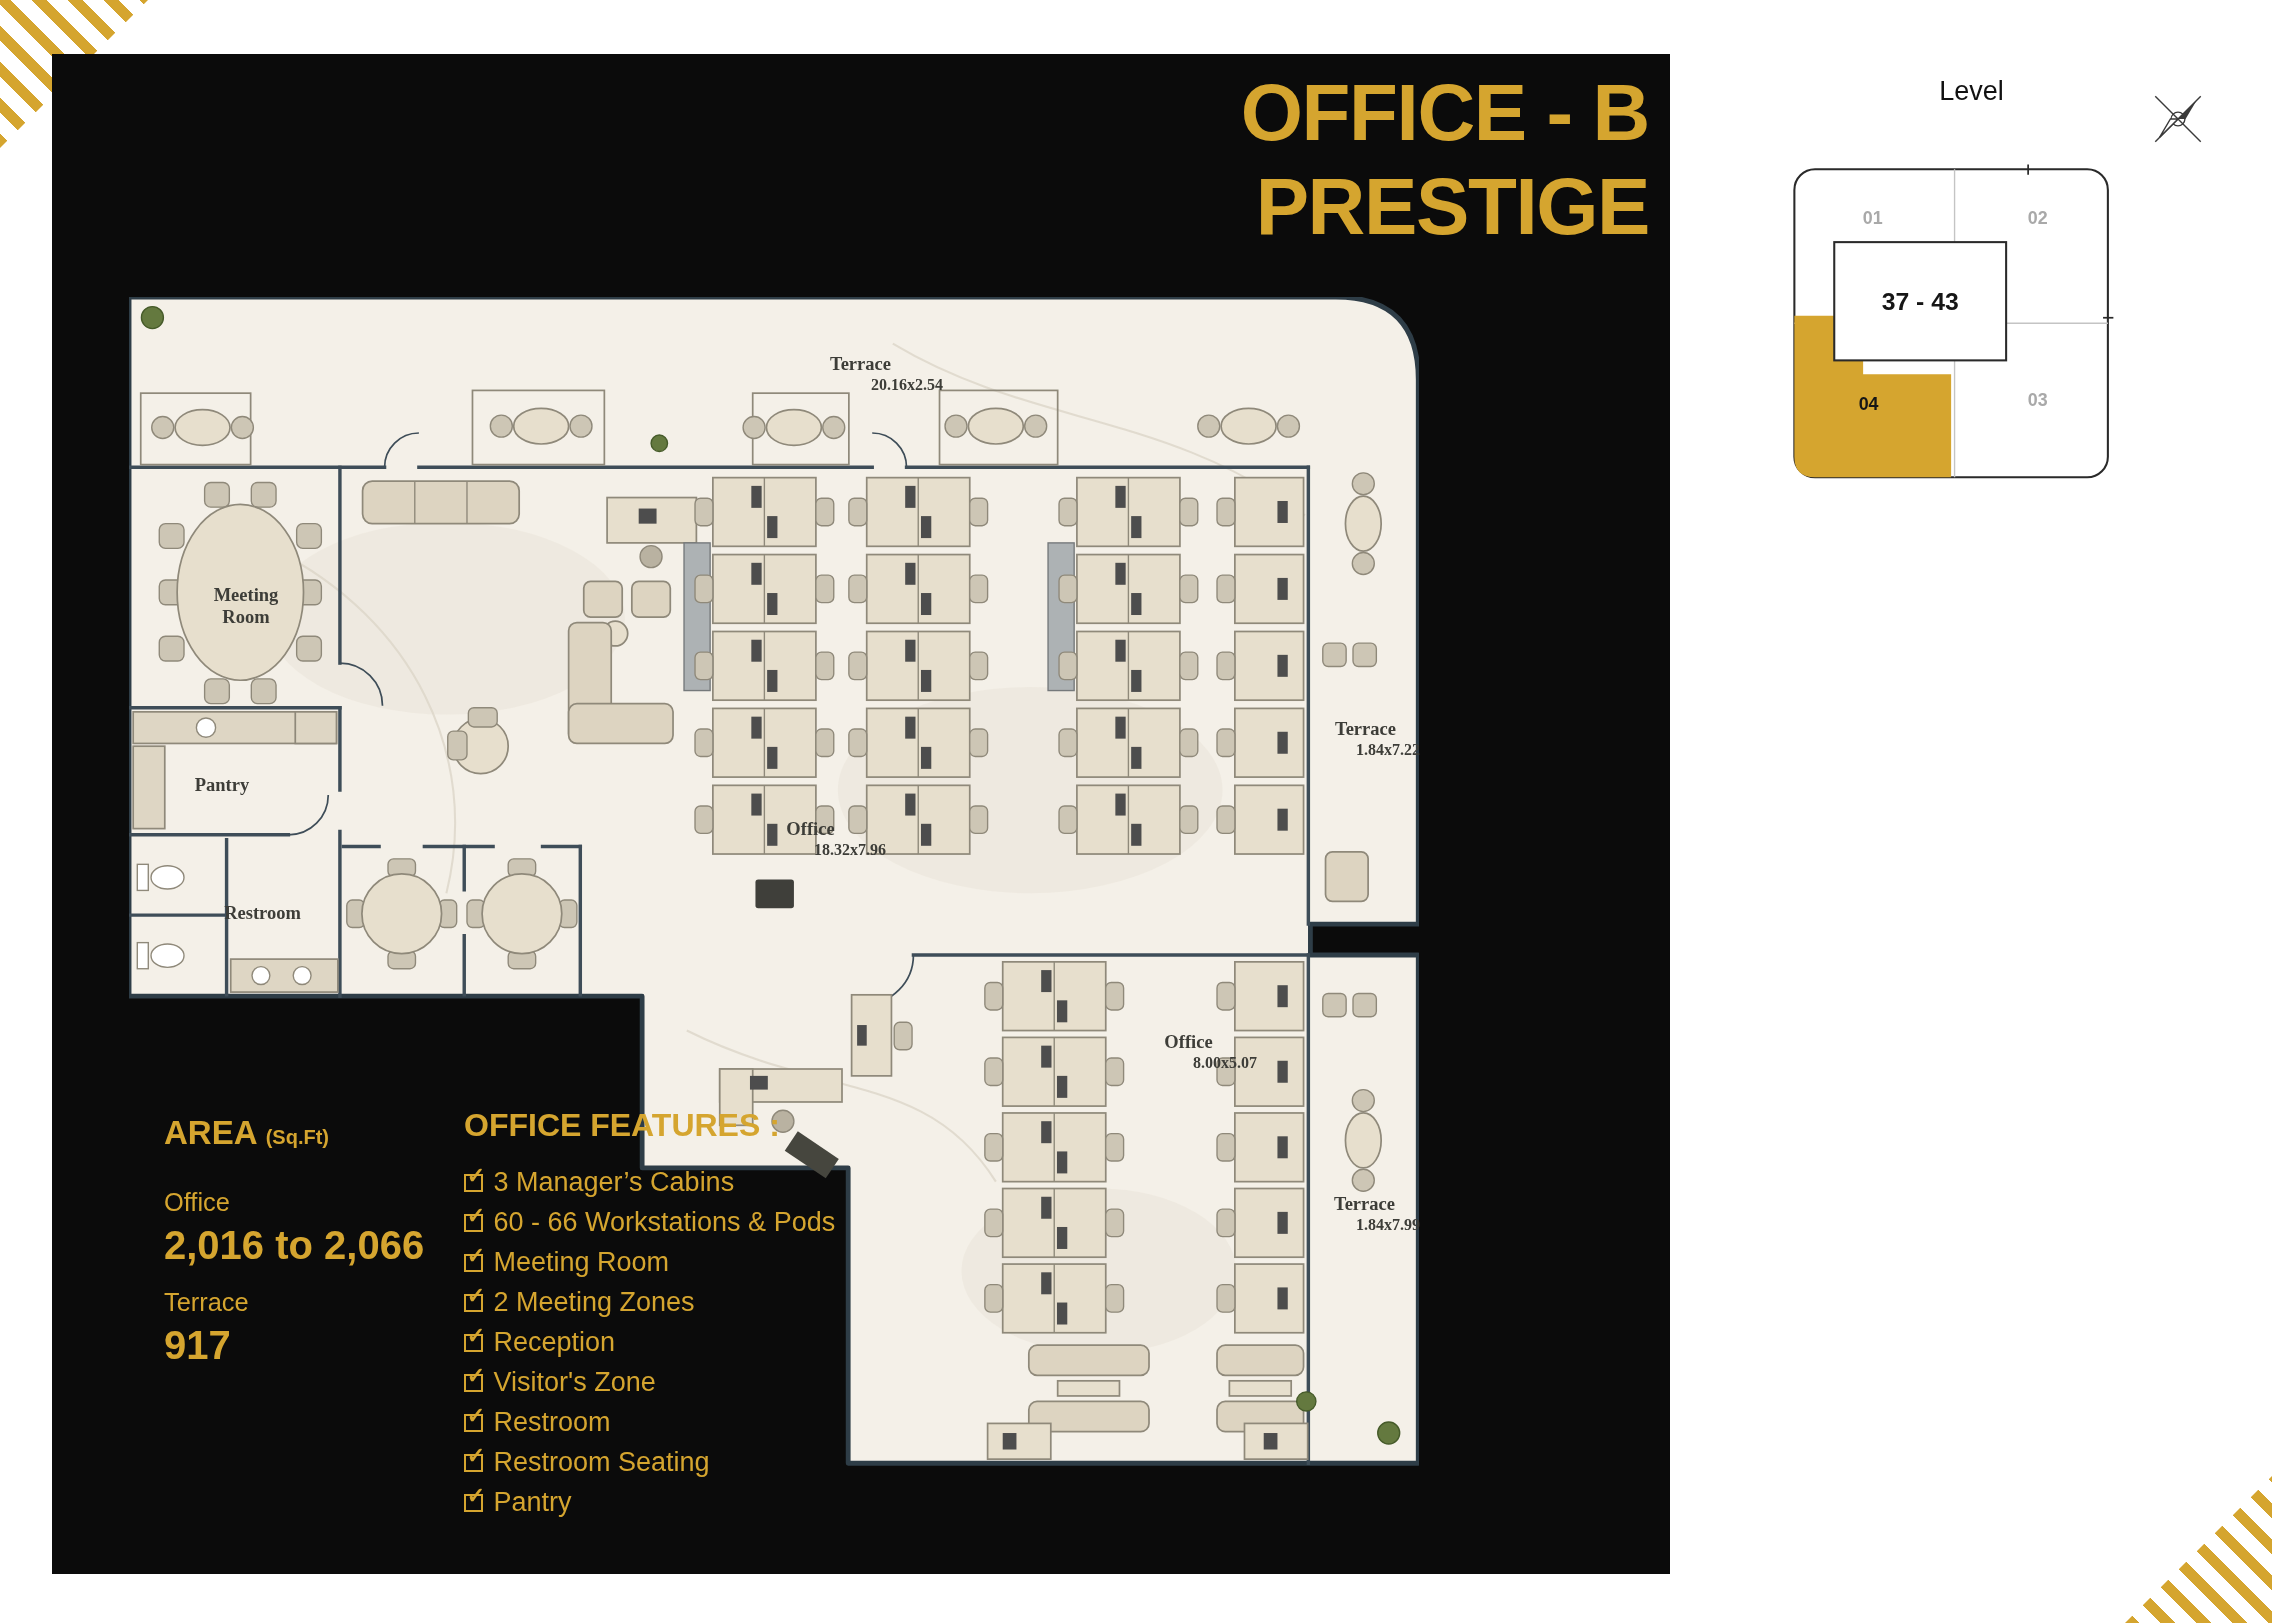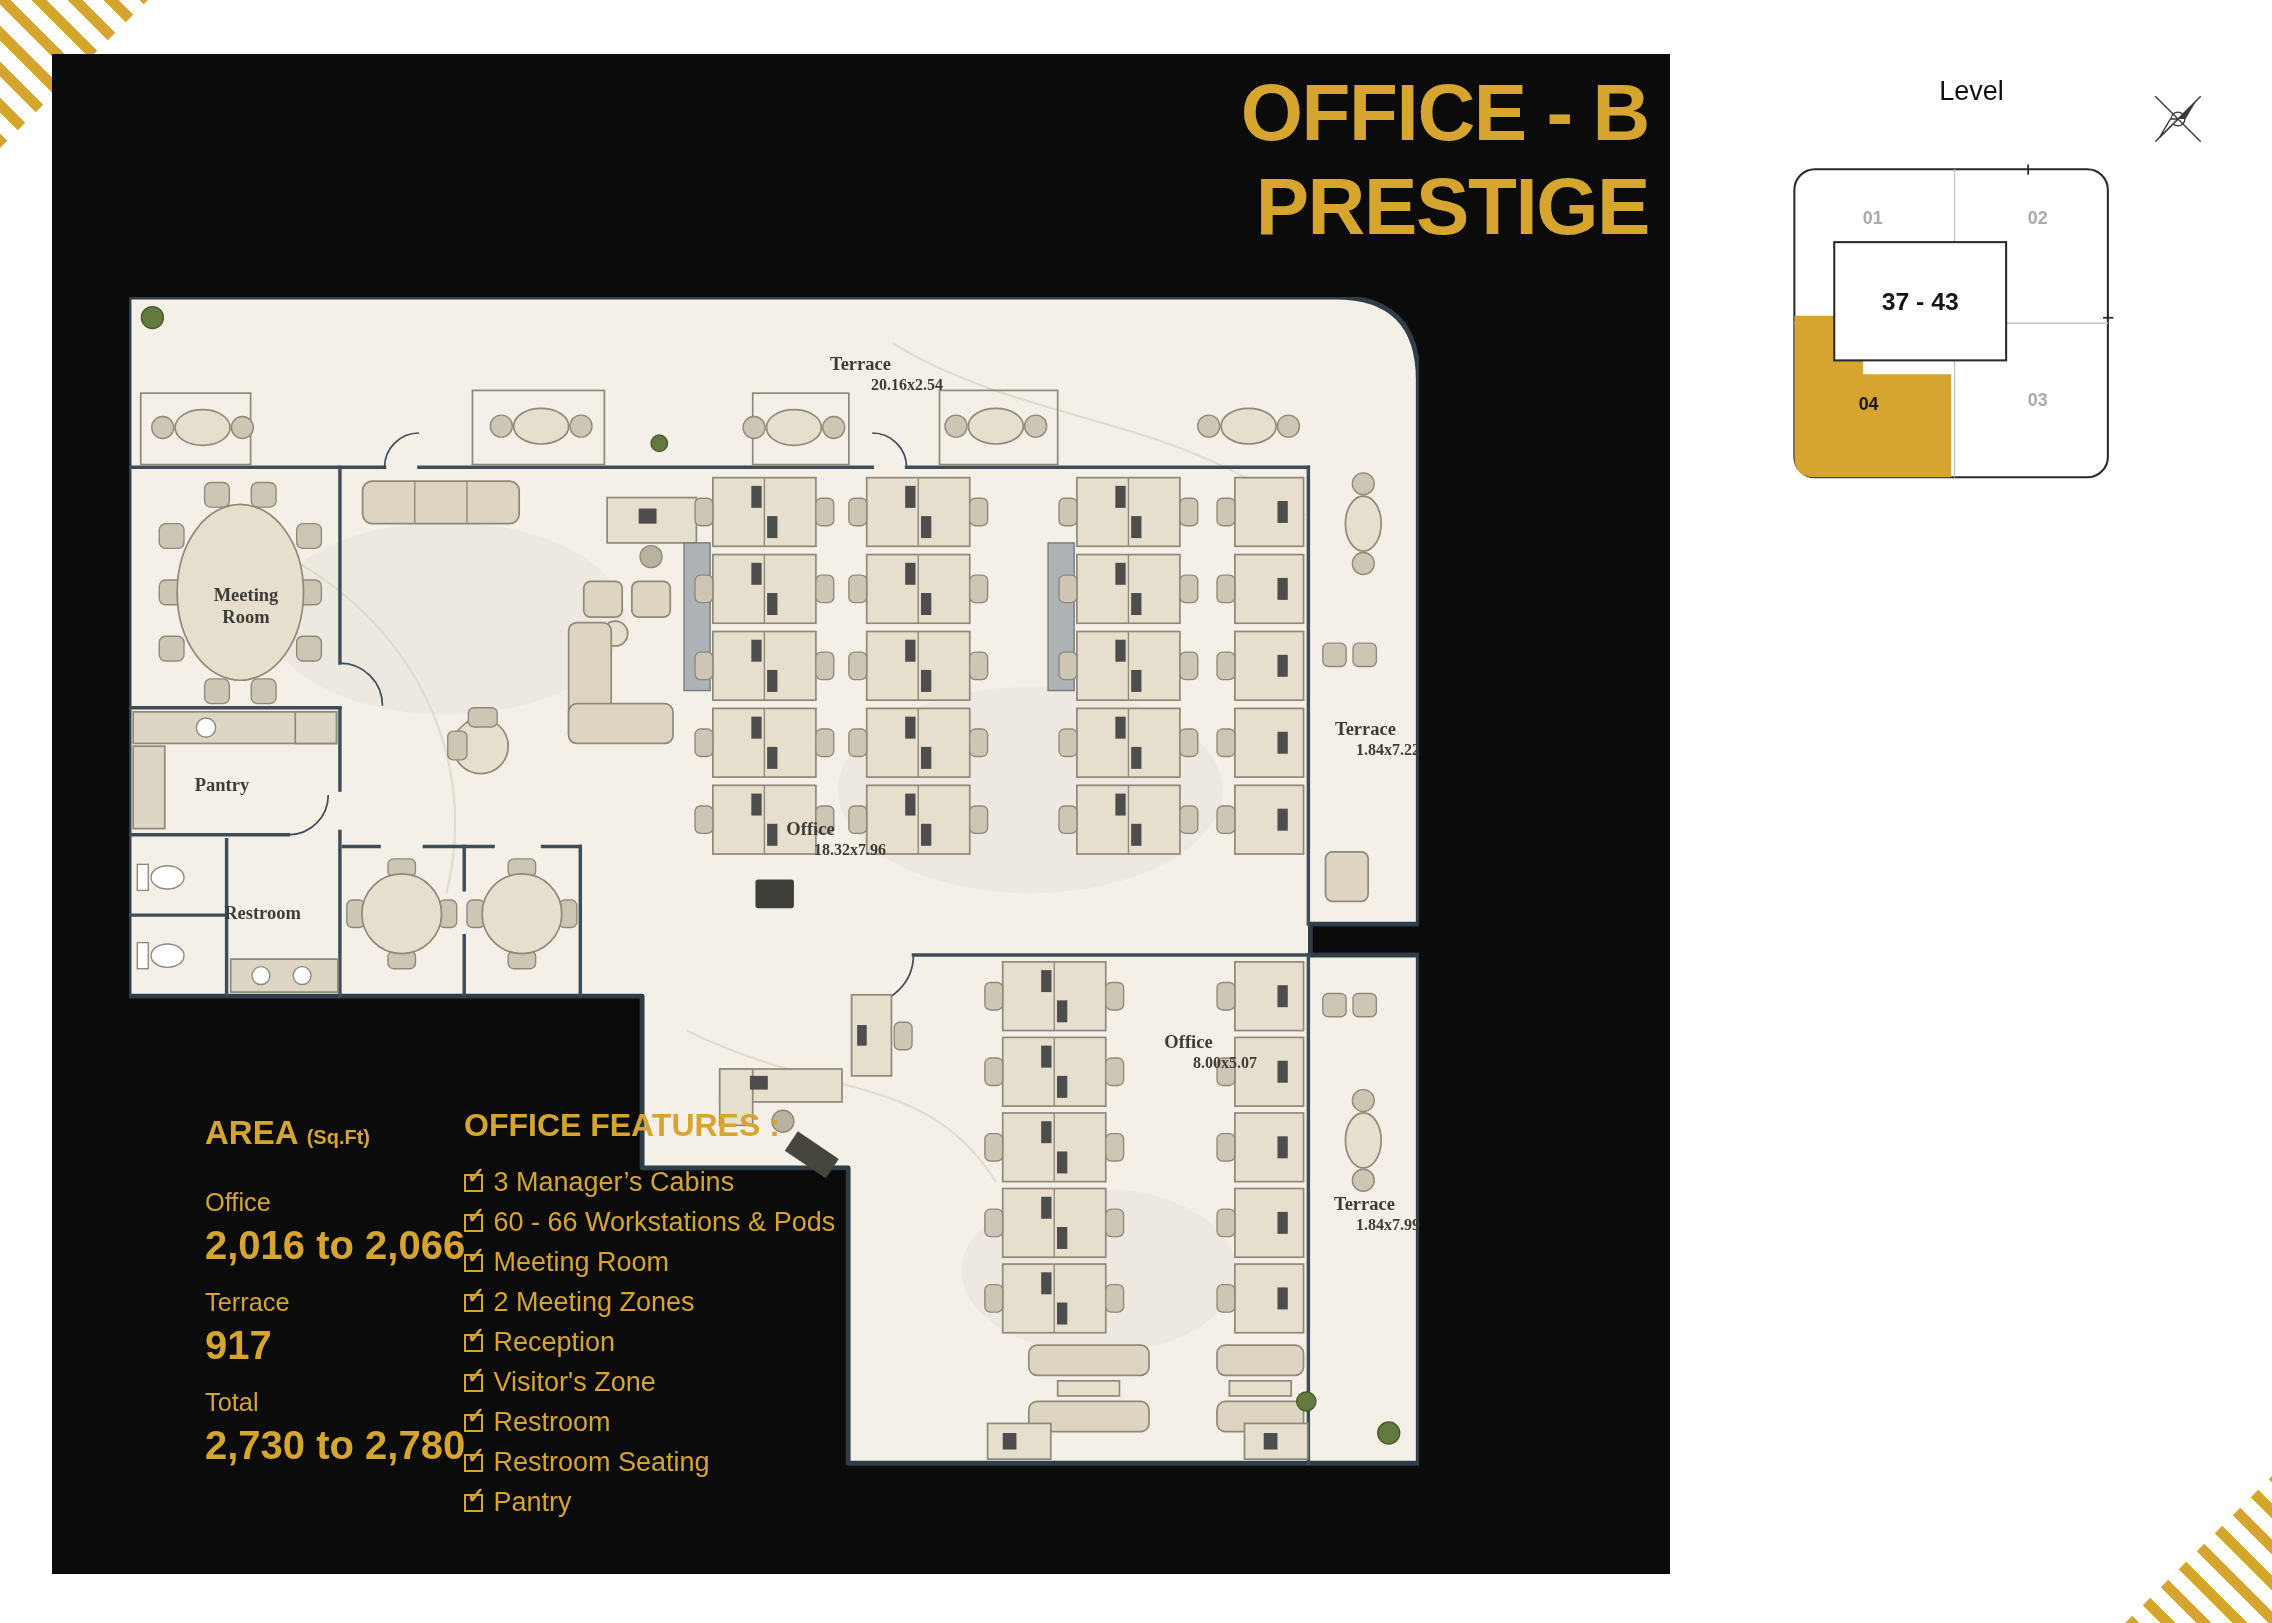--- a/index.html
+++ b/index.html
@@ -25,21 +25,21 @@
   
   .title{position:absolute;left:1031px;top:66px;width:618px;text-align:right;
     color:var(--gold);font-weight:800;font-size:80px;line-height:1.18;letter-spacing:-1.4px;}
 
   
   .plabel{position:absolute;text-align:center;color:#3d3d38;
     font-family:"Liberation Serif",serif;font-weight:700;font-size:18.5px;line-height:1.18;}
   .plabel .dims{font-size:16px;text-align:right;}
 
   
-  .area{position:absolute;left:164px;top:1114px;width:295px;color:var(--gold);margin-left:41px;}
+  .area{position:absolute;left:164px;top:1114px;width:295px;color:var(--gold);}
   .area-head{margin-bottom:36px;}
   .gold-h{font-size:33px;font-weight:800;}
   .gold-sub{font-size:20px;font-weight:700;margin-left:8.2px;}
   .area-row{margin-bottom:20.6px;}
   .area-label{font-size:25.4px;font-weight:500;margin-bottom:5.5px;}
   .area-value{font-size:40px;font-weight:800;}
 
   
   .features{position:absolute;left:464px;top:1107px;width:495px;color:var(--gold);}
   .feat-head{font-size:32px;font-weight:800;margin-bottom:23.4px;}
@@ -328,24 +328,20 @@
       <span class="gold-h">AREA</span><span class="gold-sub">(Sq.Ft)</span>
     </div>
     <div class="area-row">
       <div class="area-label">Office</div>
       <div class="area-value">2,016 to 2,066</div>
     </div>
     <div class="area-row">
       <div class="area-label">Terrace</div>
       <div class="area-value">917</div>
     </div>
-    <div class="area-row">
-      <div class="area-label">Total</div>
-      <div class="area-value">2,730 to 2,780</div>
-    </div>
   </div>
 
   <div class="features">
     <div class="feat-head">OFFICE FEATURES :</div>
     <div class="feat-list">
 
         <div class="feat">
           <span class="cb">
             <span class="tick">✓</span>
           </span>

